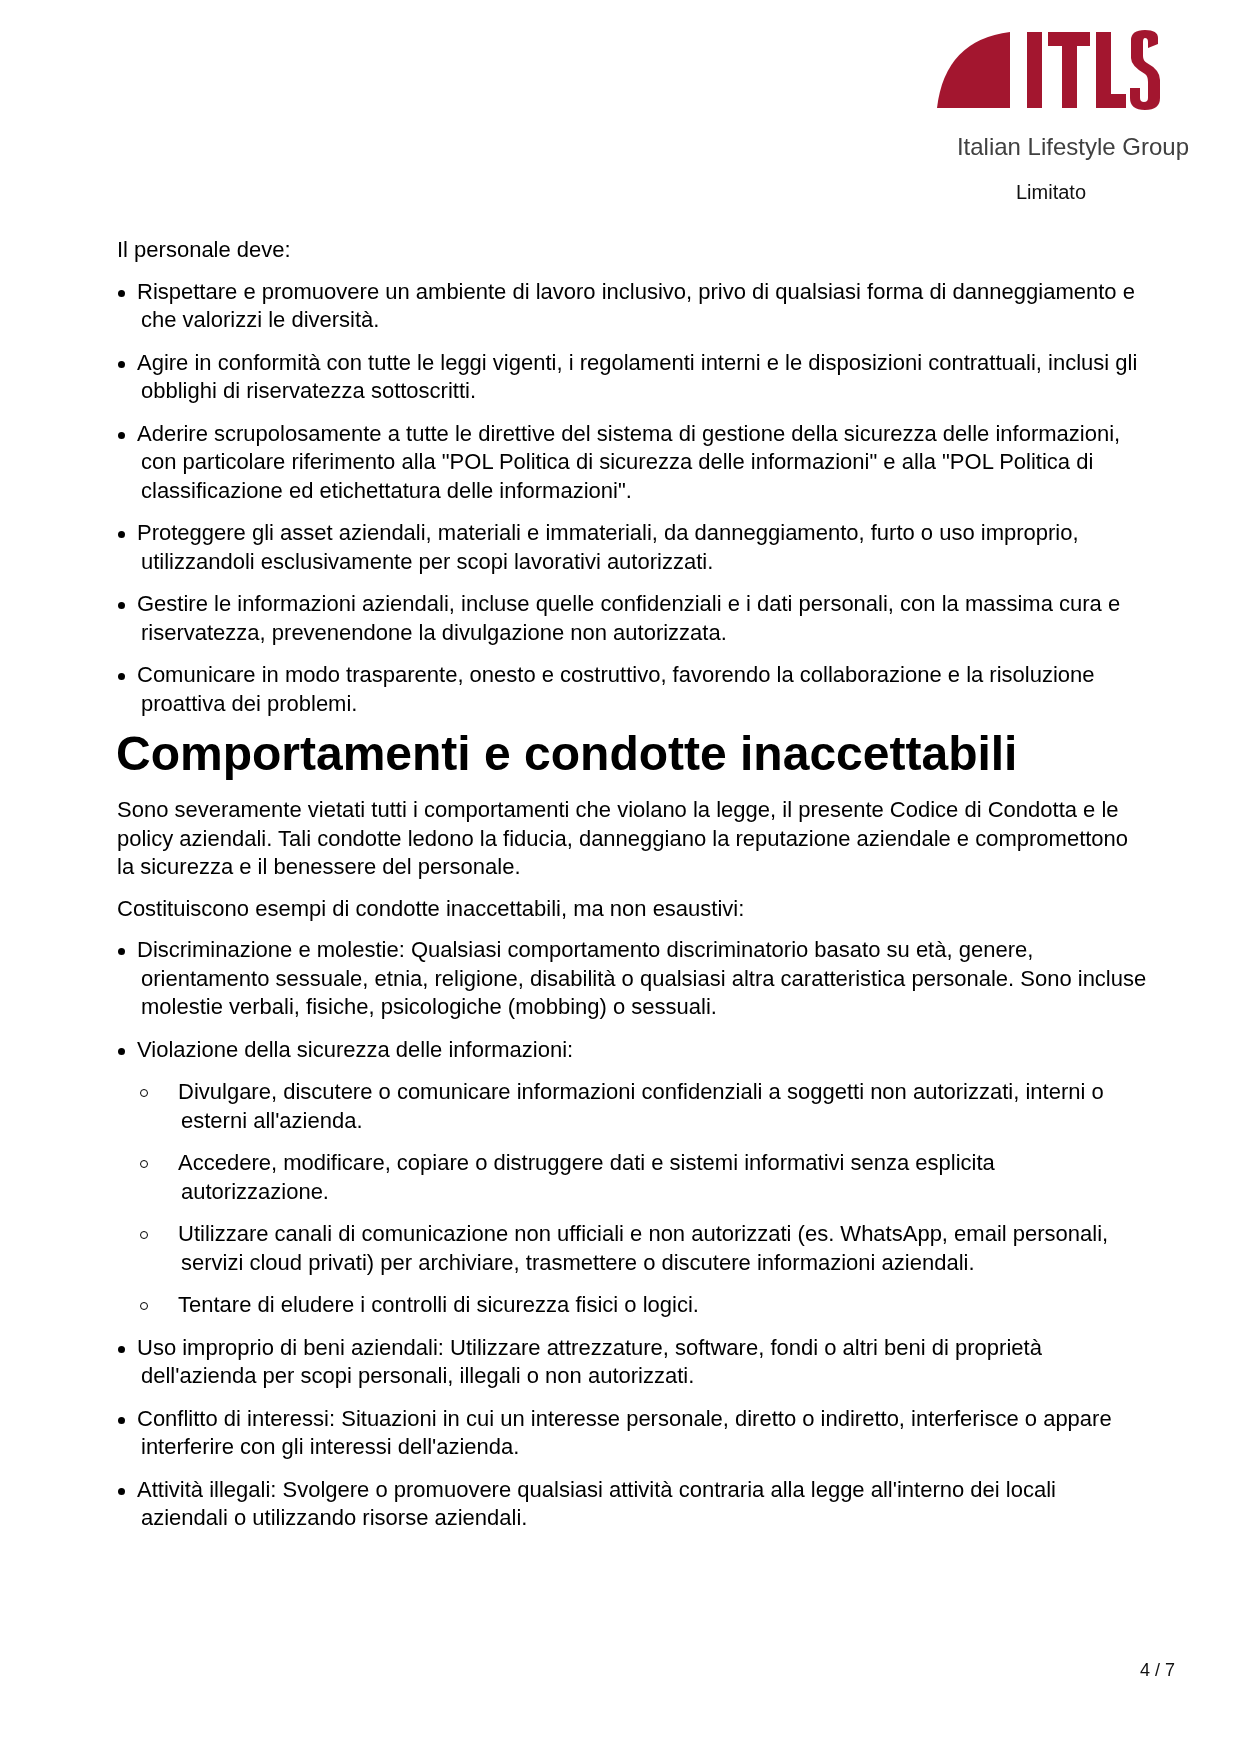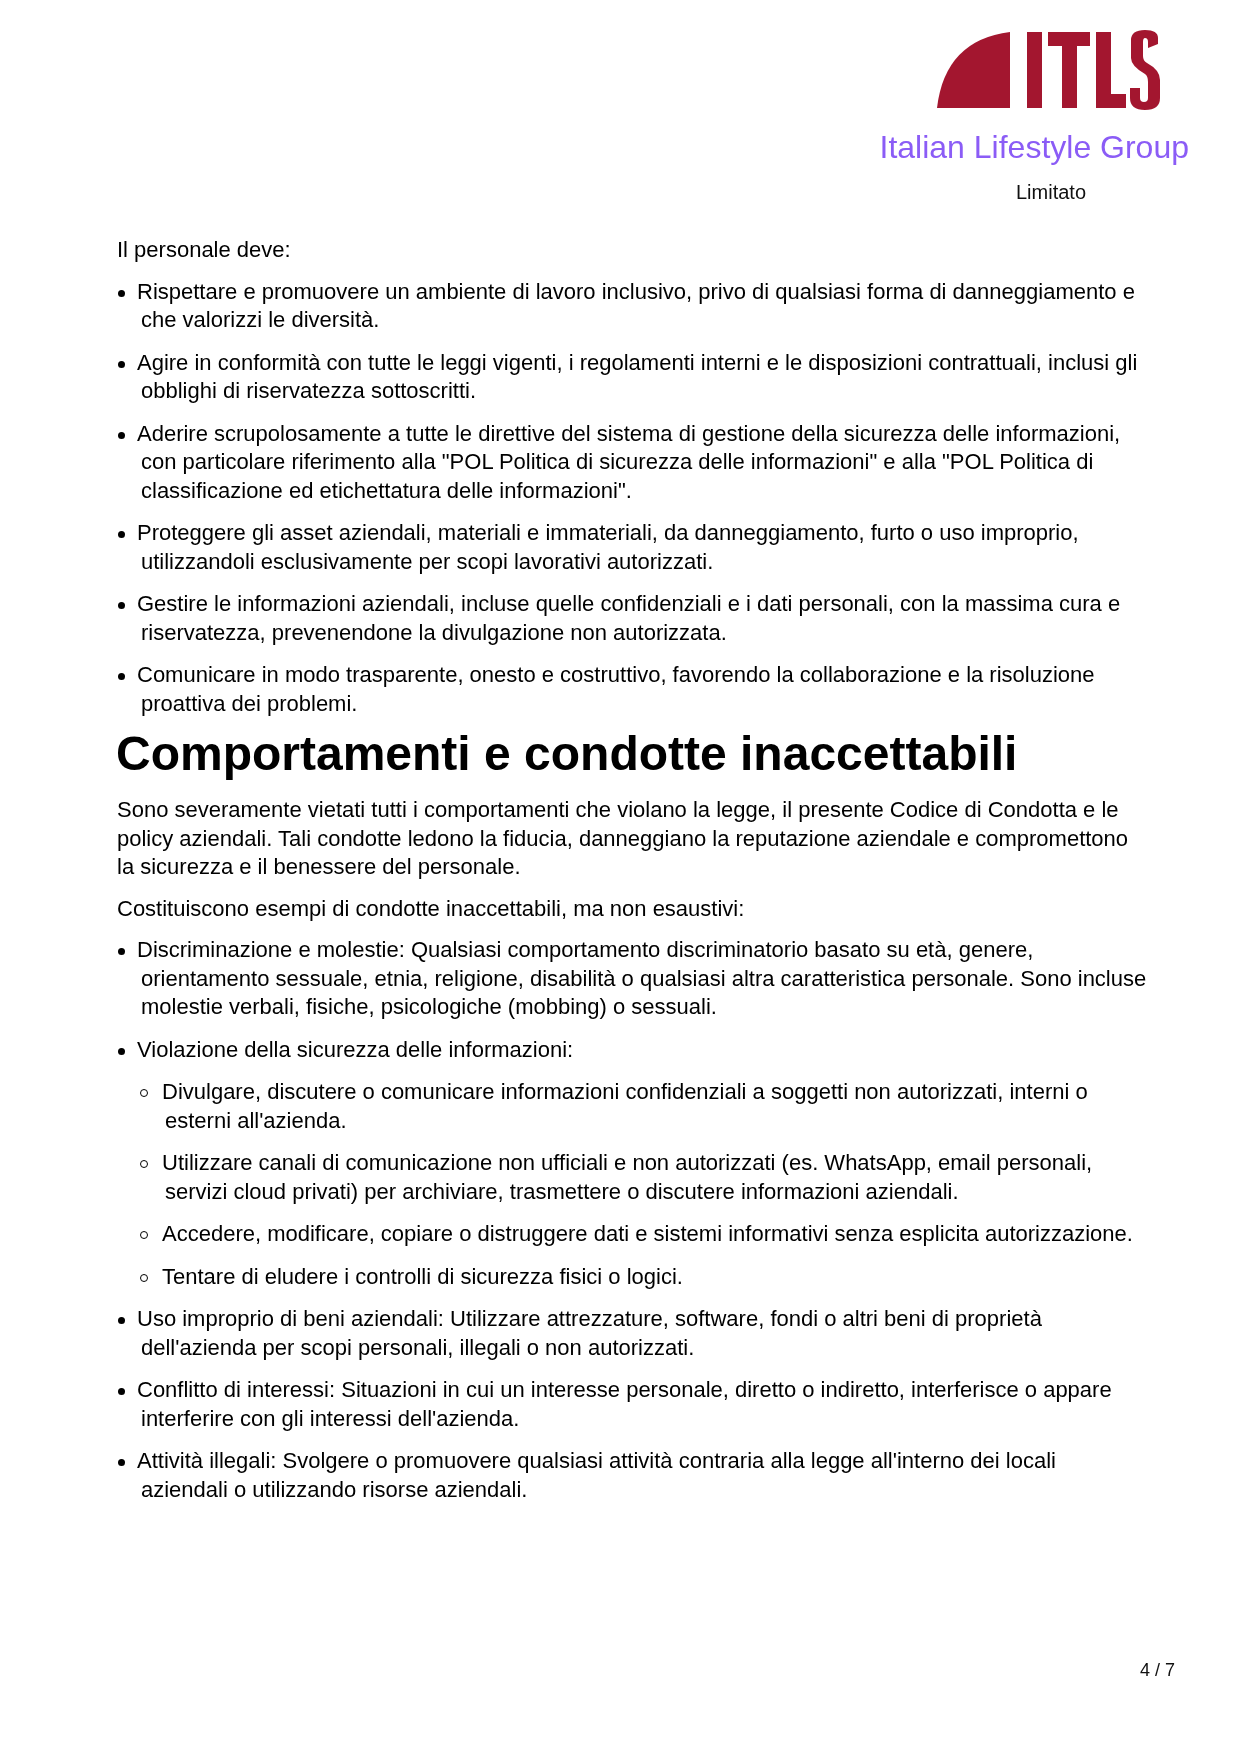--- a/index.html
+++ b/index.html
@@ -5,21 +5,21 @@
   html, body { margin: 0; padding: 0; background: #ffffff; }
   body {
     width: 1242px; height: 1755px; position: relative; overflow: hidden;
     font-family: "Liberation Sans", sans-serif; color: #000;
   }
   .logo {
     position: absolute; left: 935px; top: 30px; width: 228px; height: 80px;
   }
   .company {
     position: absolute; right: 53px; top: 132px;
-    font-size: 32px; line-height: 30px; color: #8b5cf6;
+    font-size: 24px; line-height: 30px; color: #404040;
   }
   .classification {
     position: absolute; left: 1016px; top: 180px;
     font-size: 20px; line-height: 24px; color: #111;
   }
   .content {
     position: absolute; left: 117px; top: 236px; width: 1030px;
     font-size: 22px; line-height: 28.5px;
   }
   p { margin: 0; }
@@ -30,21 +30,21 @@
   }
   ul.list > li .text { display: block; padding-left: 4px; text-indent: -4px; }
   .bullet {
     position: absolute; left: 1px; top: 12px; width: 7px; height: 7px;
     background: #000; border-radius: 50%;
   }
   ul.sub { list-style: none; margin: 14px 0 0 0; padding: 0; }
   ul.sub > li {
     position: relative; padding-left: 25px; margin-bottom: 14px; margin-left: 0;
   }
-  ul.sub > li .text { display:block; padding-left: 3px; text-indent: -3px; }
+  ul.sub > li .text { display:block; padding-left: 3px; text-indent: -3px; margin-left: 16px; }
   .circle {
     position: absolute; left: 3px; top: 11px; width: 6px; height: 6px;
     border: 1.5px solid #000; border-radius: 50%; box-sizing: content-box;
   }
   h1 {
     margin: 0 0 12px -1px; font-size: 48px; line-height: 60px; font-weight: bold;
   }
   .para { margin-bottom: 13px; }
   b { font-weight: normal; }
   .page-number {
@@ -110,25 +110,25 @@
     <li style="margin-bottom:14px">
         <span class="bullet"></span>
         <span class="text"><b>Violazione della sicurezza delle informazioni</b><span>:</span></span>
       <ul class="sub">
         <li>
             <span class="circle"></span>
             <span class="text">Divulgare, discutere o comunicare informazioni confidenziali a soggetti non autorizzati, interni o esterni all'azienda.</span>
           </li>
         <li>
             <span class="circle"></span>
-            <span class="text">Utilizzare canali di comunicazione non ufficiali e non autorizzati (es. WhatsApp, email personali, servizi cloud privati) per archiviare, trasmettere o discutere informazioni aziendali.</span>
+            <span class="text">Accedere, modificare, copiare o distruggere dati e sistemi informativi senza esplicita autorizzazione.</span>
           </li>
         <li>
             <span class="circle"></span>
-            <span class="text">Accedere, modificare, copiare o distruggere dati e sistemi informativi senza esplicita autorizzazione.</span>
+            <span class="text">Utilizzare canali di comunicazione non ufficiali e non autorizzati (es. WhatsApp, email personali, servizi cloud privati) per archiviare, trasmettere o discutere informazioni aziendali.</span>
           </li>
         <li style="margin-bottom:0">
             <span class="circle"></span>
             <span class="text">Tentare di eludere i controlli di sicurezza fisici o logici.</span>
           </li>
       </ul>
     </li>
     <li>
         <span class="bullet"></span>
         <span class="text"><b>Uso improprio di beni aziendali</b><span>: Utilizzare attrezzature, software, fondi o altri beni di proprietà dell'azienda per scopi personali, illegali o non autorizzati.</span></span>

